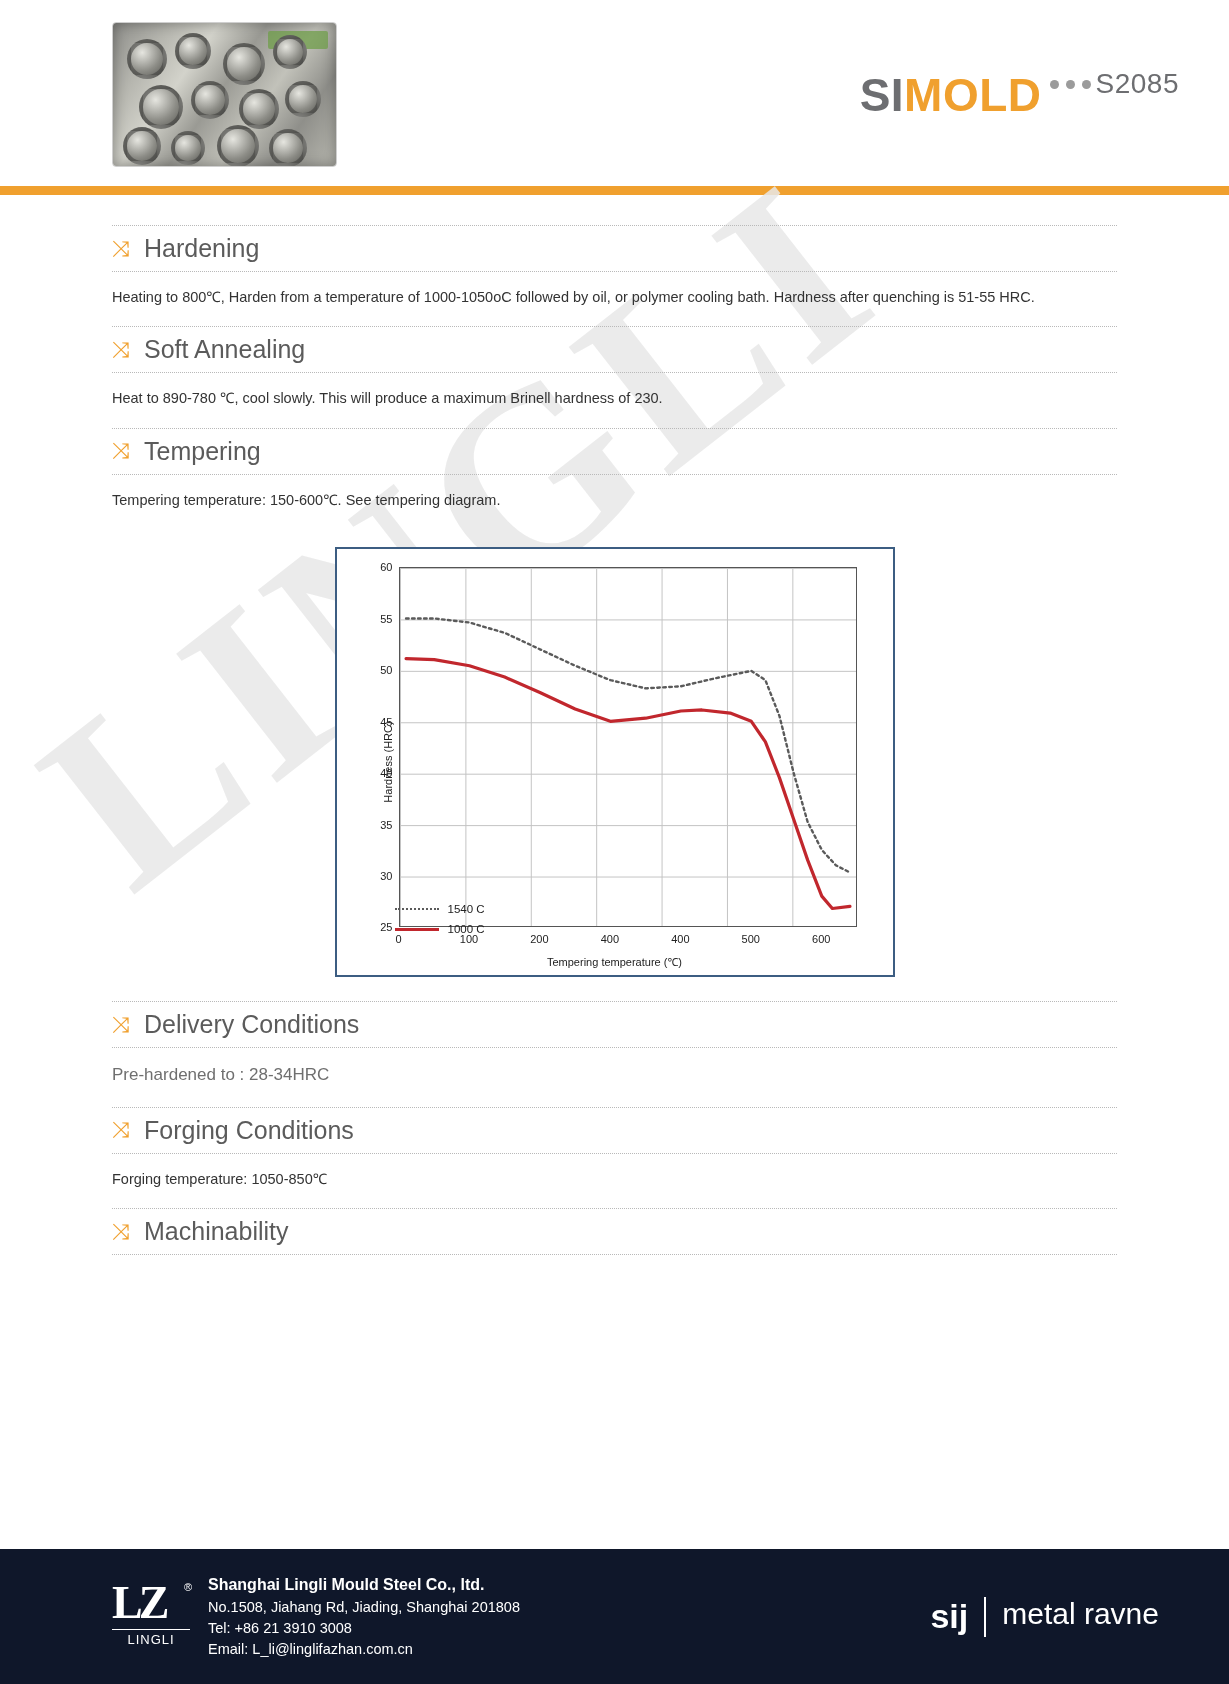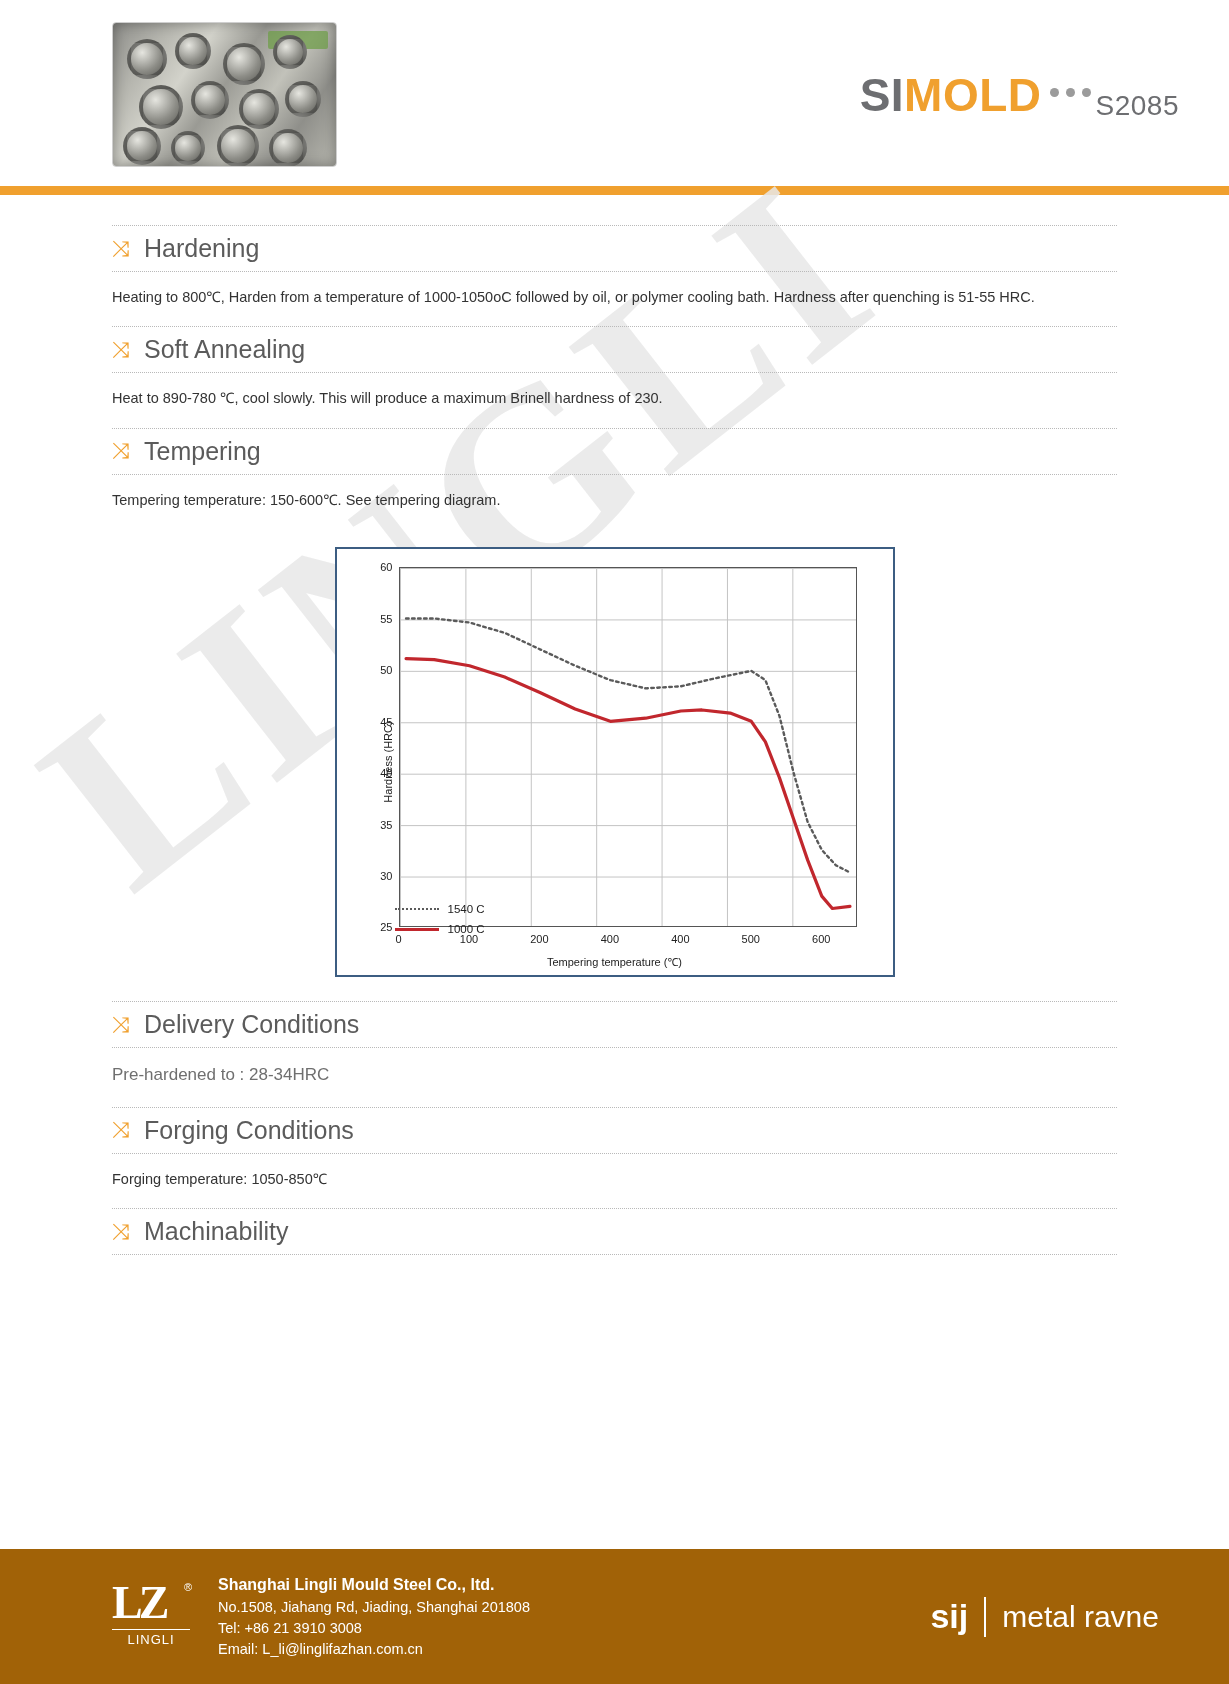--- a/index.html
+++ b/index.html
@@ -48,21 +48,21 @@
   .product-photo .ring {
     position:absolute;
     border-radius:50%;
     border:4px solid rgba(60,60,58,.55);
     background:radial-gradient(circle at 35% 30%, #e6e6e0, #8d8d87 60%, #5d5d58 100%);
   }
   .brand-block {
     position:absolute;
     right:50px; top:68px;
     display:flex;
-    align-items:flex-end;
+    align-items:flex-start;
   }
   .brand-si { font-size:46px; font-weight:bold; color:#6d6e71; letter-spacing:0.5px; }
   .brand-mold { font-size:46px; font-weight:bold; color:#f0a02e; letter-spacing:0.5px; }
   .brand-dots { position:relative; width:54px; height:46px; }
   .brand-dots i {
     position:absolute; top:12px; width:9px; height:9px; border-radius:50%;
     background:#9b9b9b; display:block;
   }
   .brand-dots i:nth-child(1){ left:8px; }
   .brand-dots i:nth-child(2){ left:24px; }
@@ -184,21 +184,21 @@
   .legend-swatch-solid {
     width:44px; height:0;
     border-top:3px solid #c1272d;
   }
 
   
   .footer {
     position:absolute;
     left:0; right:0; bottom:0;
     height:135px;
-    background:#a16207;
+    background:#0f172a;
     display:flex;
     align-items:center;
   }
   .footer-divider {
     position:absolute; left:0; right:0; top:-4px; height:4px; background:#ffffff;
   }
   .lingli-logo {
     margin-left:112px;
     width:78px; height:80px;
     position:relative;
@@ -212,31 +212,31 @@
     letter-spacing:-4px;
   }
   .lingli-logo .reg {
     position:absolute; right:-2px; top:4px; font-size:11px;
   }
   .lingli-logo .lname {
     font-size:13px; letter-spacing:1px; text-align:center; color:#ffffff;
     border-top:1px solid #ffffff; padding-top:2px; margin-top:0;
   }
   .footer-addr {
-    margin-left:28px;
+    margin-left:18px;
     color:#ffffff;
     font-size:14.5px;
     line-height:1.45;
   }
   .footer-addr .co { font-weight:bold; font-size:16px; }
   .sij-block {
     position:absolute;
     right:70px; top:50%;
     transform:translateY(-50%);
-    display:flex; align-items:center; gap:16px;
+    display:flex; gap:16px;
     color:#ffffff;
   }
   .sij-mark { font-size:34px; font-weight:bold; font-family:"Liberation Sans", sans-serif; }
   .sij-bar { width:2px; height:40px; background:#ffffff; }
   .sij-text { font-size:30px; }
 </style>
 </head>
 <body>
 
 <div class="header">

